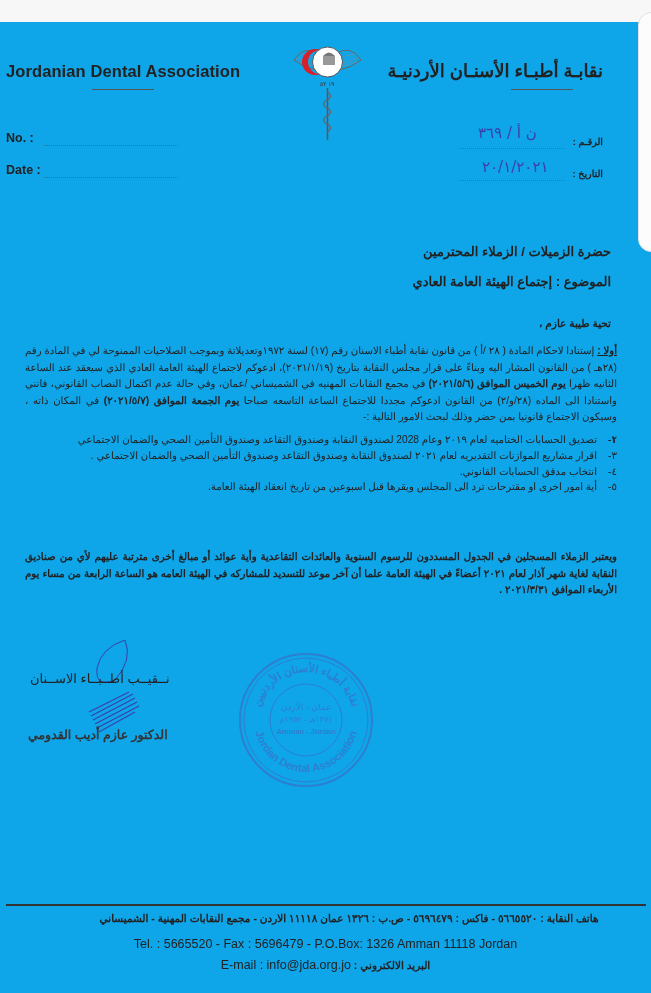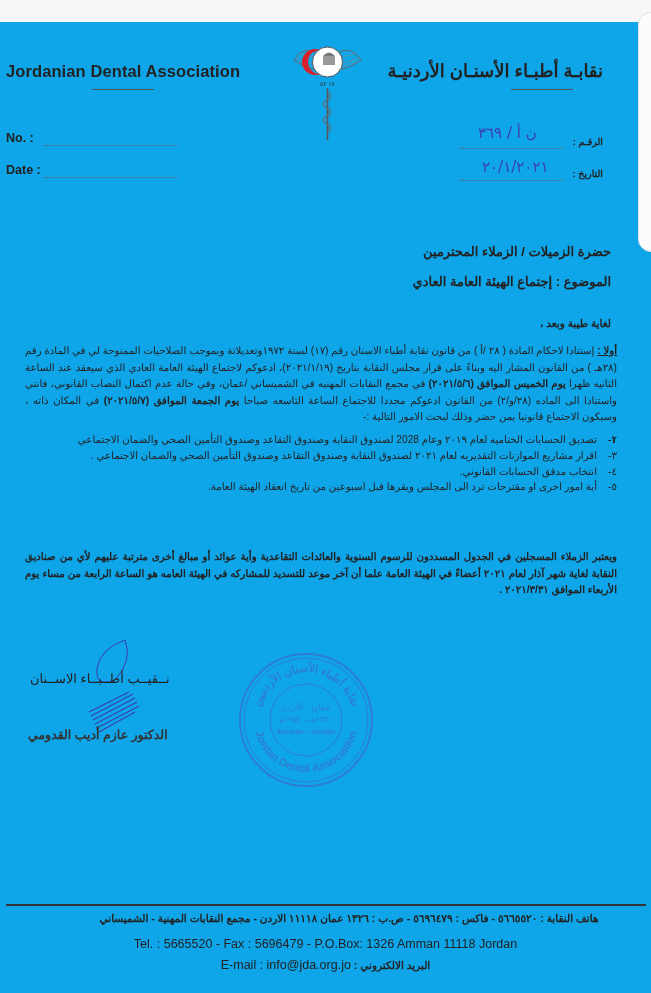--- a/index.html
+++ b/index.html
@@ -94,21 +94,21 @@
   <div class="ar-field-label" style="right:48px; top:136px;">الرقـم :</div>
   <div class="dots" style="left:459px; top:148px; width:105px;"></div>
   <div class="hand" style="left:478px; top:124px;">ن أ / ٣٦٩</div>
 
   <div class="ar-field-label" style="right:48px; top:168px;">التاريخ :</div>
   <div class="dots" style="left:459px; top:180px; width:105px;"></div>
   <div class="hand" style="left:482px; top:158px;">٢٠/١/٢٠٢١</div>
 
   <div class="ar-line salutation">حضرة الزميلات / الزملاء المحترمين</div>
   <div class="ar-line subject">الموضوع : إجتماع الهيئة العامة العادي</div>
-  <div class="ar-line greeting">لغاية طيبة وبعد ،</div>
+  <div class="ar-line greeting">تحية طيبة عازم ،</div>
 
   <div class="para p1"><b><u>أولا :</u></b><span> إستنادا لاحكام المادة ( ٢٨ /أ ) من قانون نقابة أطباء الاسنان رقم (١٧) لسنة ١٩٧٢وتعديلاتة وبموجب الصلاحيات الممنوحة لي في المادة رقم (٢٨هـ ) من القانون المشار اليه وبناءً على قرار مجلس النقابة بتاريخ (٢٠٢١/١/١٩)، ادعوكم لاجتماع الهيئة العامة العادي الذي سيعقد عند الساعة الثانيه ظهرا </span><b>يوم الخميس الموافق (٢٠٢١/٥/٦)</b><span> في مجمع النقابات المهنيه في الشميساني /عمان، وفي حالة عدم اكتمال النصاب القانوني، فانني واستنادا الى الماده (٢٨/و/٢) من القانون ادعوكم مجددا للاجتماع الساعة التاسعه صباحا </span><b>يوم الجمعة الموافق (٢٠٢١/٥/٧)</b><span> في المكان ذاته ، وسيكون الاجتماع قانونيا بمن حضر وذلك لبحث الامور التالية :-</span></div>
 
   <ul class="agenda">
     <li><span class="num">١-</span></li>
     <li><span class="num">٢-</span><span>تصديق الحسابات الختاميه لعام ٢٠١٩ وعام 2028 لصندوق النقابة وصندوق التقاعد وصندوق التأمين الصحي والضمان الاجتماعي</span></li>
     <li><span class="num">٣-</span><span>اقرار مشاريع الموازنات التقديريه لعام ٢٠٢١ لصندوق النقابة وصندوق التقاعد وصندوق التأمين الصحي والضمان الاجتماعي .</span></li>
     <li><span class="num">٤-</span><span>انتخاب مدقق الحسابات القانوني.</span></li>
     <li><span class="num">٥-</span><span>أية امور اخرى او مقترحات ترد الى المجلس ويقرها قبل اسبوعين من تاريخ انعقاد الهيئة العامة.</span></li>
   </ul>

